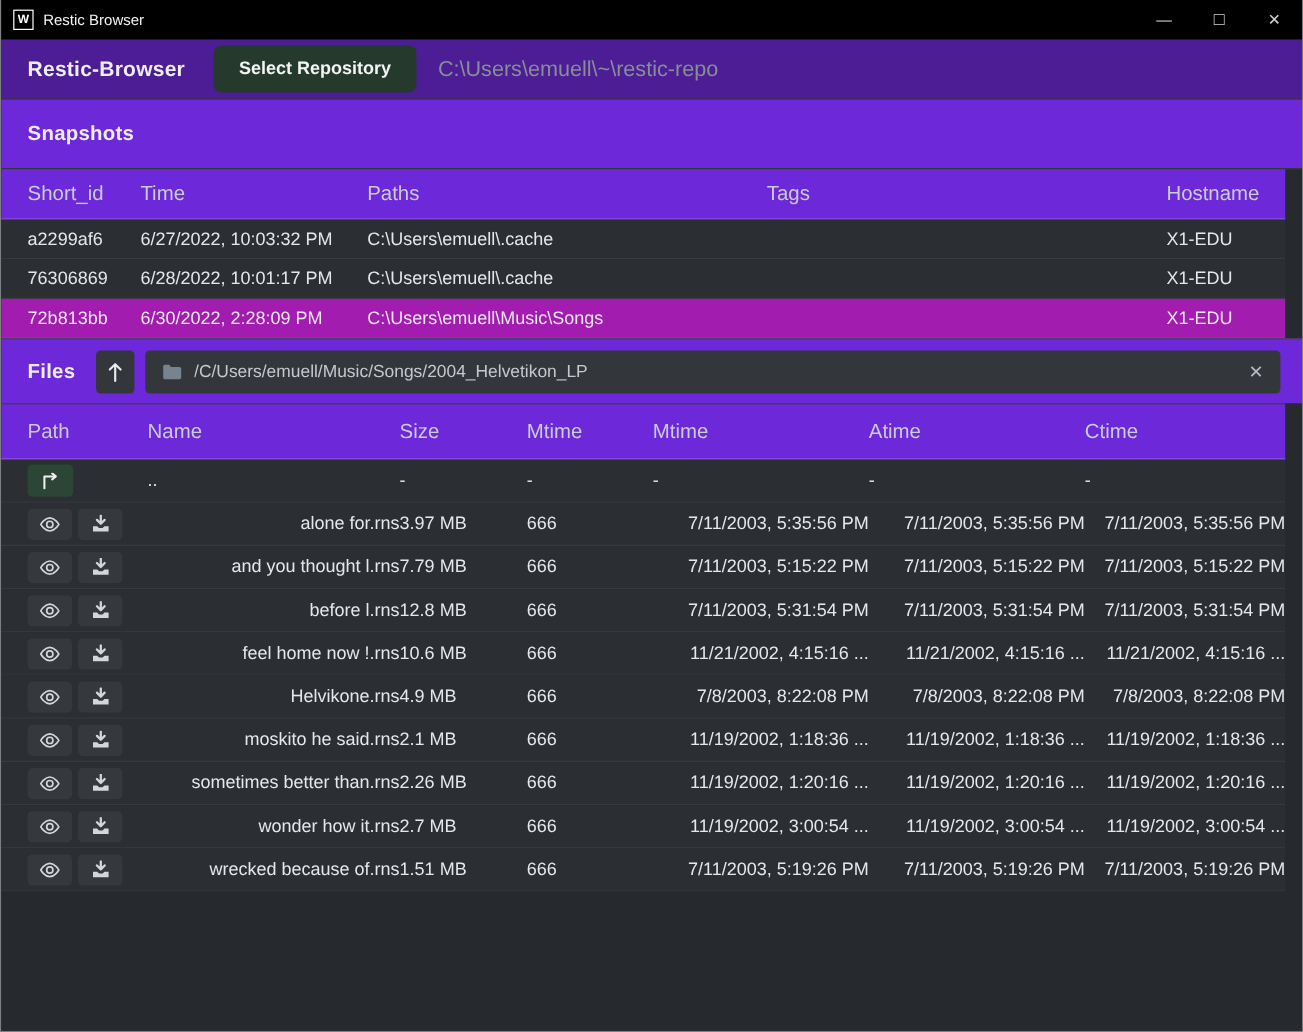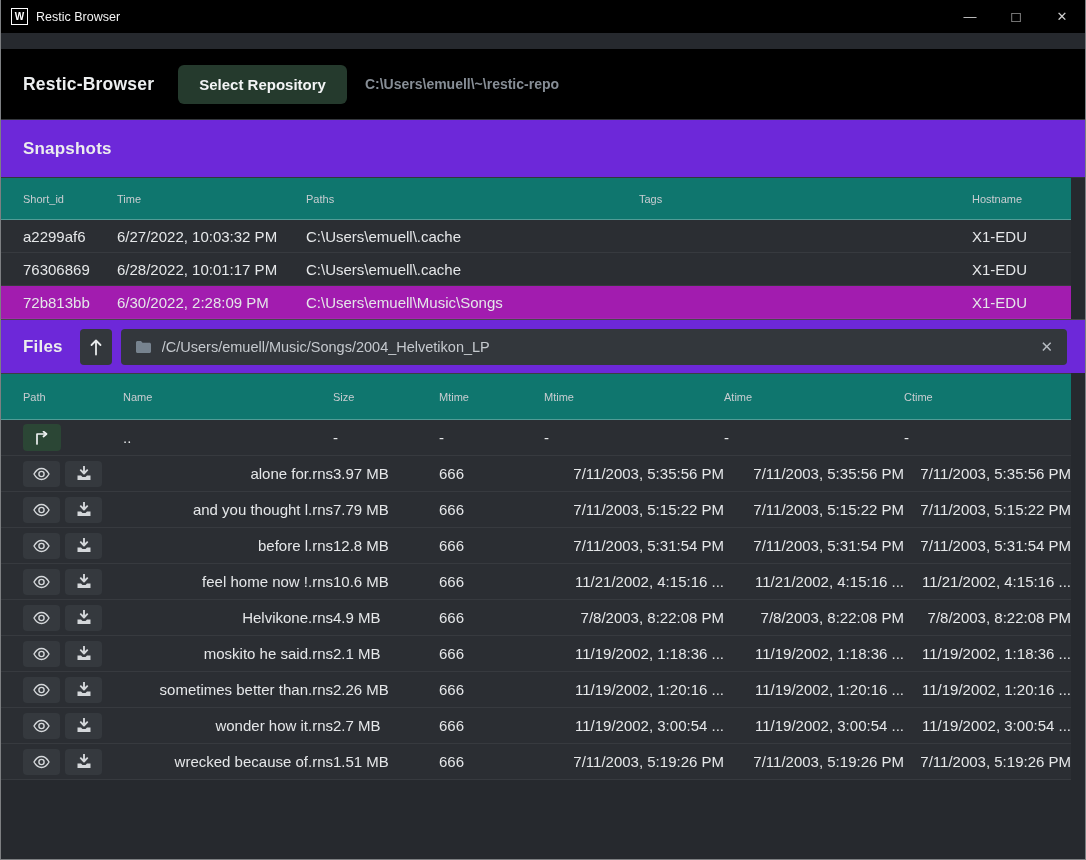--- a/index.html
+++ b/index.html
@@ -18,36 +18,36 @@
   .titlebar .appicon {
     width:17px; height:17px; margin-left:10px; border:1px solid #fff; background:#000;
     color:#fff; font-weight:bold; font-size:10px; display:flex; align-items:center; justify-content:center;
   }
   .titlebar .apptitle { color:#f2f2f2; font-size:12.5px; margin-left:8px; flex:1; }
   .win-btn { width:46px; height:33px; background:transparent; border:none; color:#cfcfcf;
     font-size:13px; display:flex; align-items:center; justify-content:center; font-family:inherit; }
   .win-btn.max { font-size:15px; }
 
   
-  .header { height:71px; background:#000000; display:flex; align-items:center; padding-left:22px; flex:0 0 auto;
-    border-bottom:1px solid #35383d;margin-top:16px; }
+  .header { height:50px; background:#4c1d95; display:flex; align-items:center; padding-left:22px; flex:0 0 auto;
+    border-bottom:1px solid #35383d; }
   .header .brand { color:#eceeef; font-size:17.5px; font-weight:bold; letter-spacing:.2px; }
   .select-repo { margin-left:24px; background:#253a2d; color:#f3f4f5; border:none; border-radius:6px;
     font-family:inherit; font-weight:bold; font-size:15px; padding:11px 21px; }
-  .repo-path { margin-left:18px; color:#878e96; font-size:14px;font-weight:bold; }
+  .repo-path { margin-left:18px; color:#878e96; font-size:18px; }
 
   
   .band { background:#6d28d9; display:flex; align-items:center; padding-left:22px; flex:0 0 auto; }
   .band-title { color:#ecedee; font-size:17px; font-weight:bold; letter-spacing:.2px; }
   .band.snapshots { height:58px; border-bottom:1px solid #33363a; }
   .band.files { height:54px; border-top:1px solid #45484c; padding-right:18px; }
 
   
   .tbl { margin-right:14px; flex:0 0 auto; }
-  .thead { display:flex; align-items:center; background:#0f766e; color:#c9cdd1; font-size:11px;
+  .thead { display:flex; align-items:center; background:#6d28d9; color:#c9cdd1; font-size:17px;
     border-bottom:1px solid rgba(255,255,255,.28); }
   .thead.sn { height:42px; }
   .thead.fl { height:47px; border-top:1px solid #3c3f43; }
   .trow { display:flex; align-items:center; background:#2b2e33; color:#e5e7e9; font-size:15px;
     border-bottom:1px solid rgba(255,255,255,.06); }
   .trow.sn { height:33px;justify-content:space-between; }
   .trow.fl { height:36px; }
   .trow.selected { background:#a21caf; }
 
   

